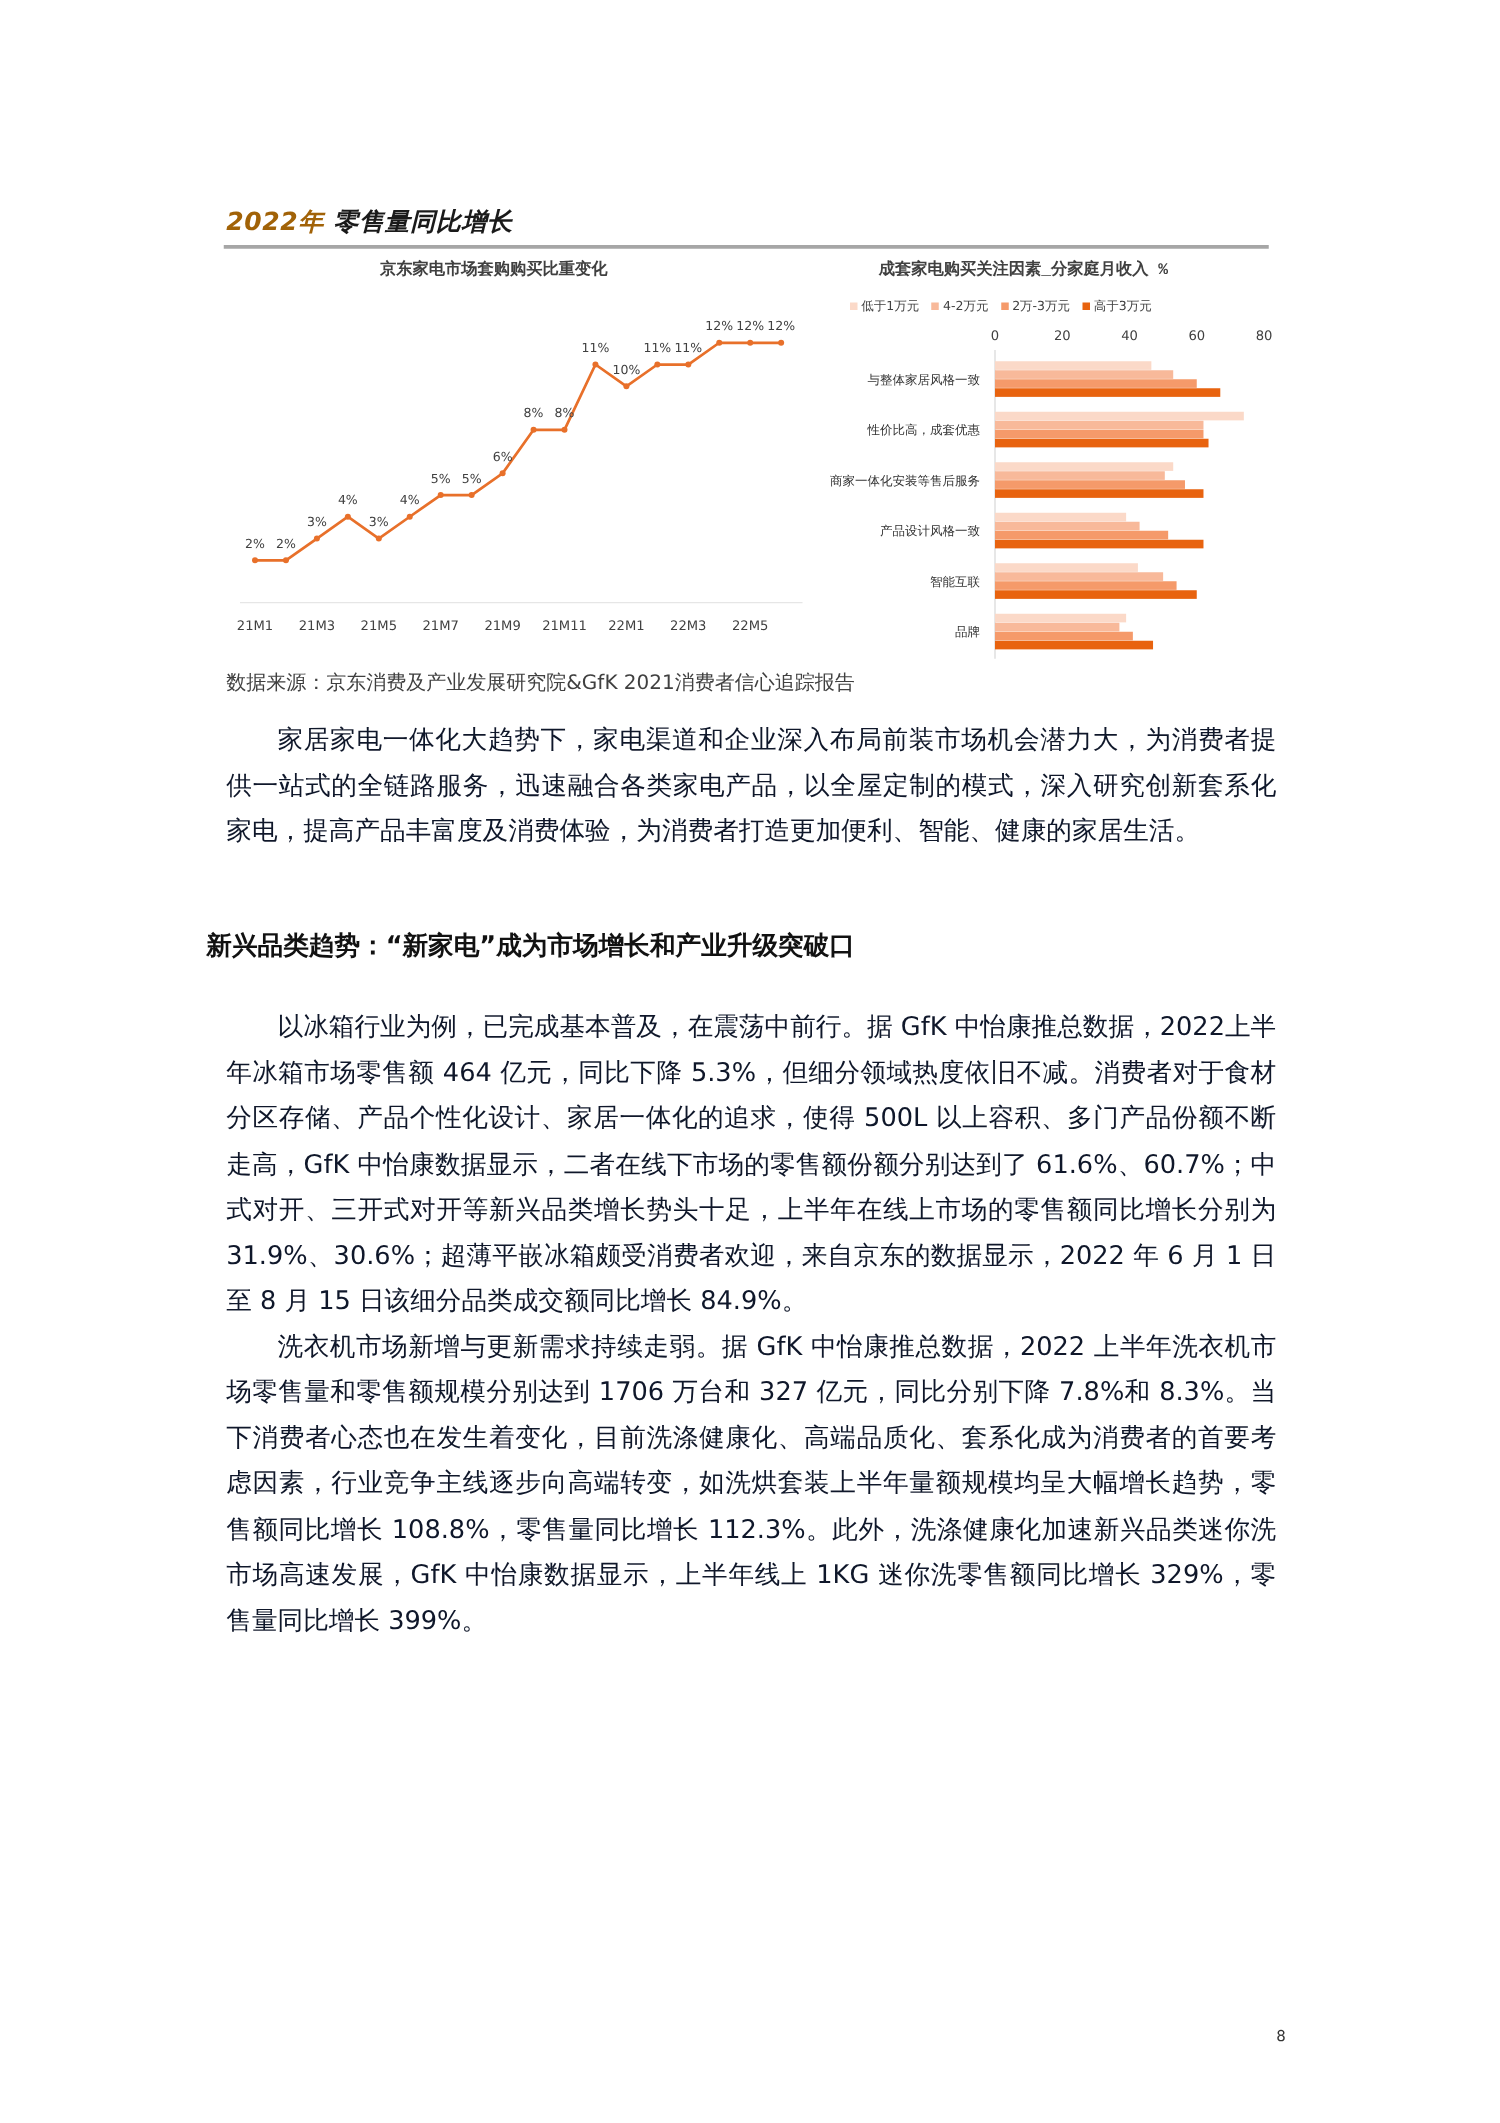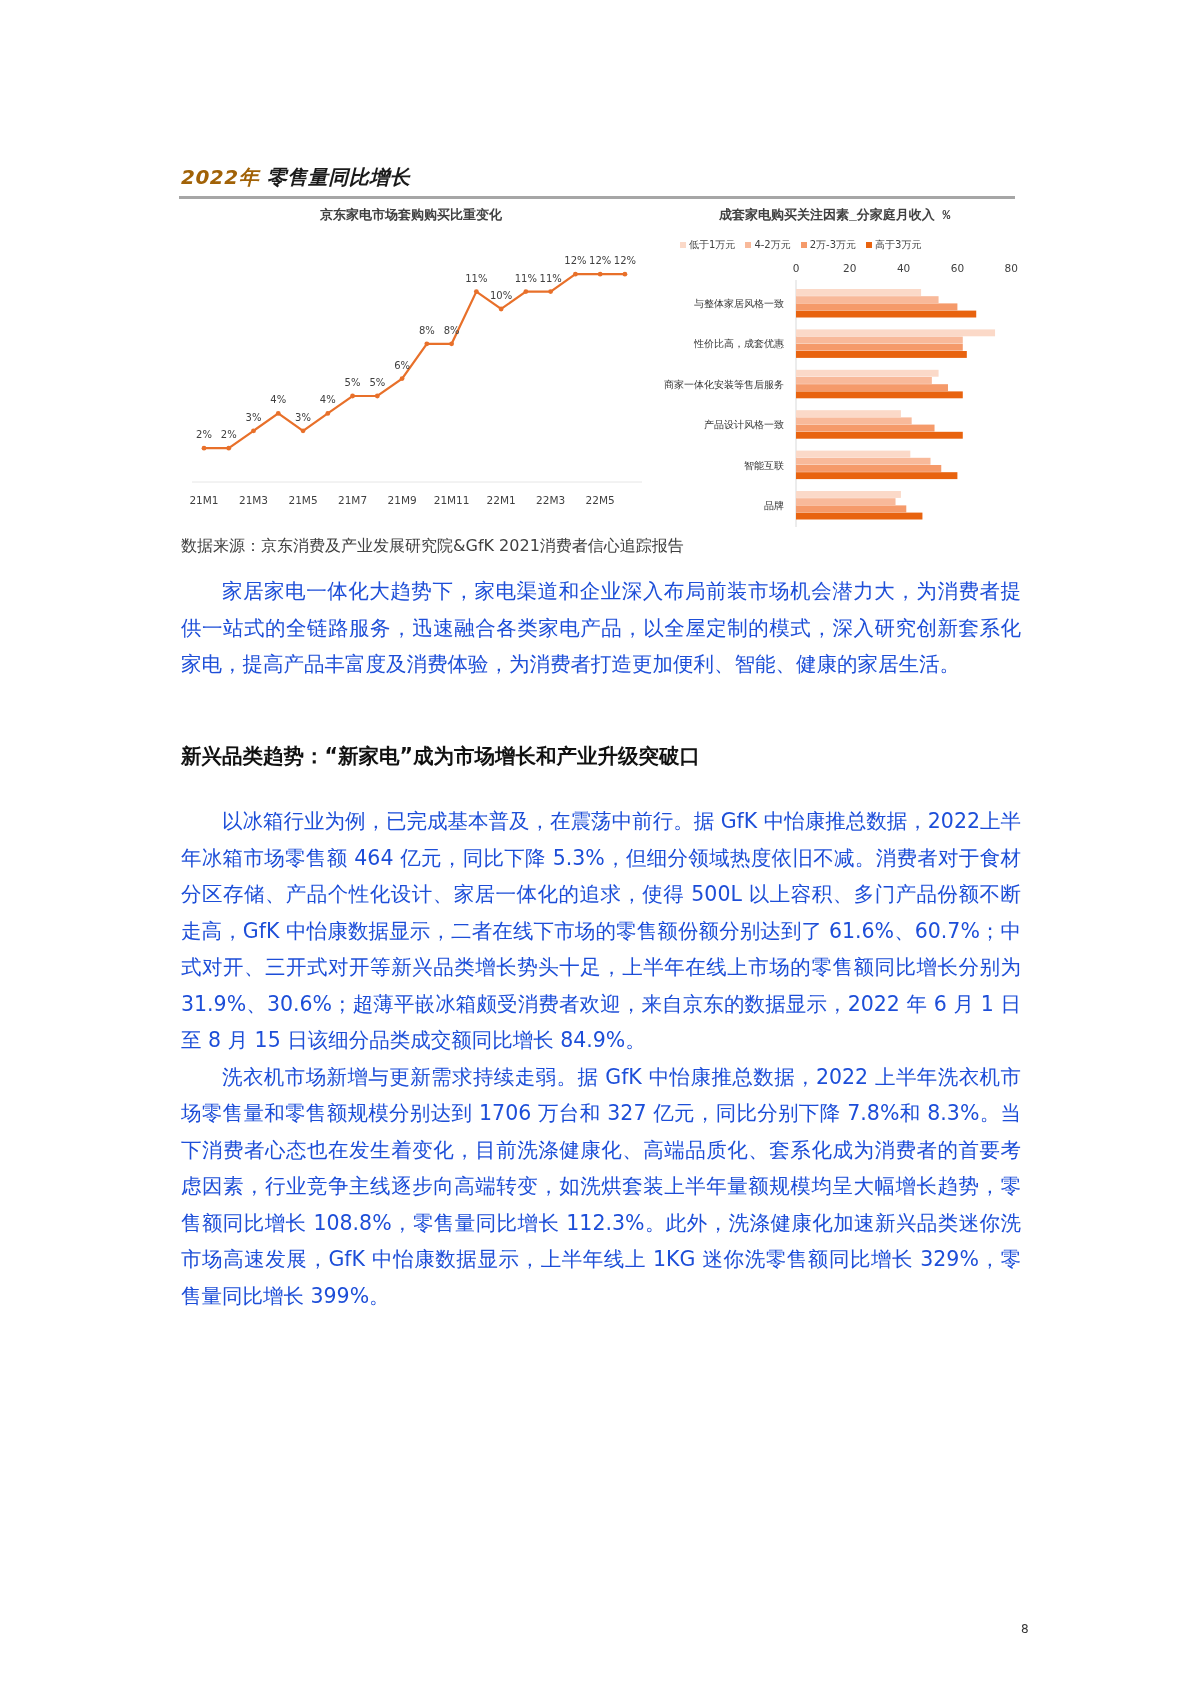--- a/index.html
+++ b/index.html
@@ -3,28 +3,28 @@
 <meta charset="utf-8">
 <style>
   html, body { margin:0; padding:0; background:#ffffff; }
   body { width:1200px; height:1698px; position:relative; overflow:hidden;
          font-family:"DejaVu Sans","Liberation Sans",sans-serif; color:#111; }
   .abs { position:absolute; }
   .fig-title { left:181px; top:164px; font-size:20px; font-weight:bold; font-style:italic; letter-spacing:0.5px; white-space:nowrap; }
   .fig-title .yr { color:#a16207; }
   .fig-title .rest { color:#1a1a1a; }
   .rule { left:179px; top:196px; width:836px; height:3px; background:#a6a6a6; }
-  .chart-title { font-size:13px; color:#404040; font-weight:bold; white-space:nowrap;margin-left:16px; }
+  .chart-title { font-size:13px; color:#404040; font-weight:bold; white-space:nowrap; }
   svg text { font-family:"DejaVu Sans","Liberation Sans",sans-serif; }
   .legend { left:680px; top:238px; font-size:10px; color:#404040; white-space:nowrap; display:flex; gap:10px;text-align:right; }
   .legend .sw { display:inline-block; width:6px; height:6px; margin-right:3px; vertical-align:middle; }
   .source { left:181px; top:536px; font-size:16px; color:#404040; white-space:nowrap; }
-  .para { left:181px; width:840px; font-size:20.5px; line-height:36.5px; color:#1d4ed8; text-align:justify; }
+  .para { left:181px; width:840px; font-size:20.5px; line-height:36.5px; color:#0f172a; text-align:justify; }
   .para p { margin:0; text-indent:2em; }
-  .h2 { left:181px; top:742px; font-size:20.5px; font-weight:bold; color:#111; white-space:nowrap; }
+  .h2 { left:165px; top:742px; font-size:20.5px; font-weight:bold; color:#111; white-space:nowrap; }
   .pageno { left:1021px; top:1622px; font-size:12px; color:#333; }
 </style>
 </head>
 <body>
 
 <div class="abs fig-title">
   <span class="yr">2022年</span>
   <span class="rest">零售量同比增长</span>
 </div>
 <div class="abs rule"></div>

